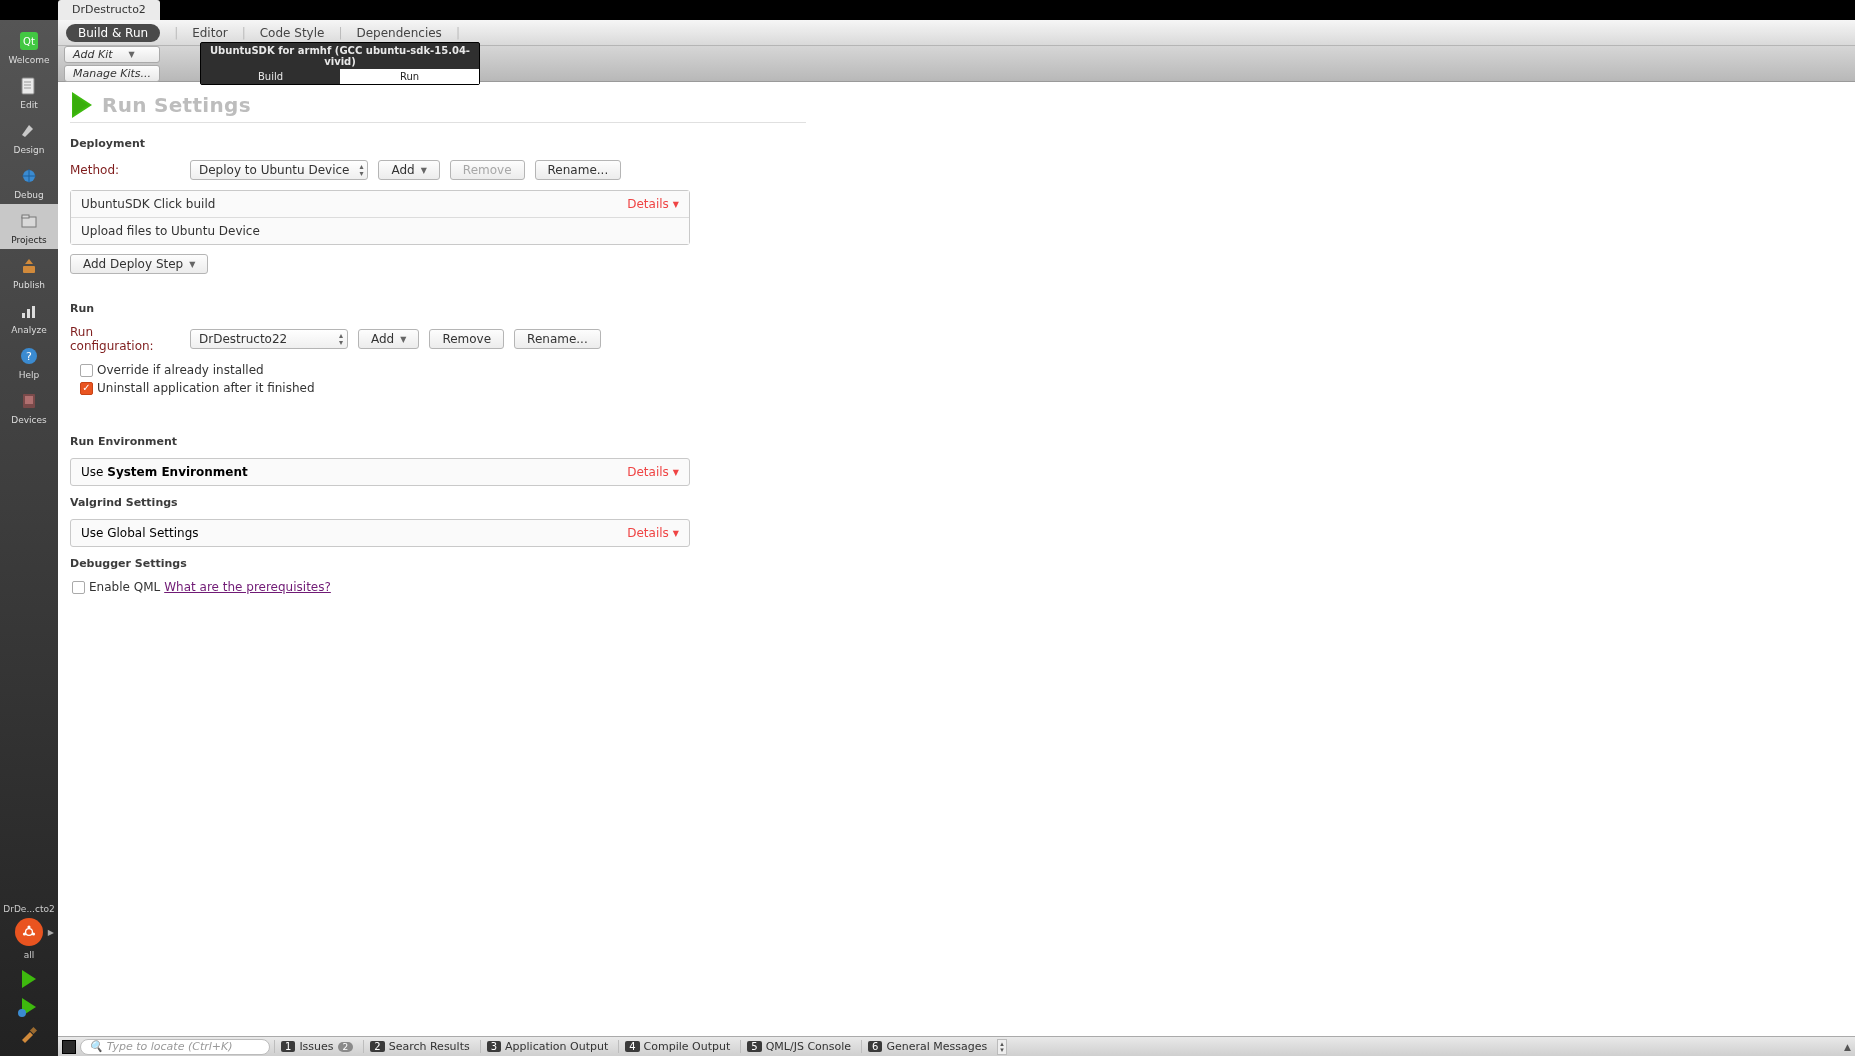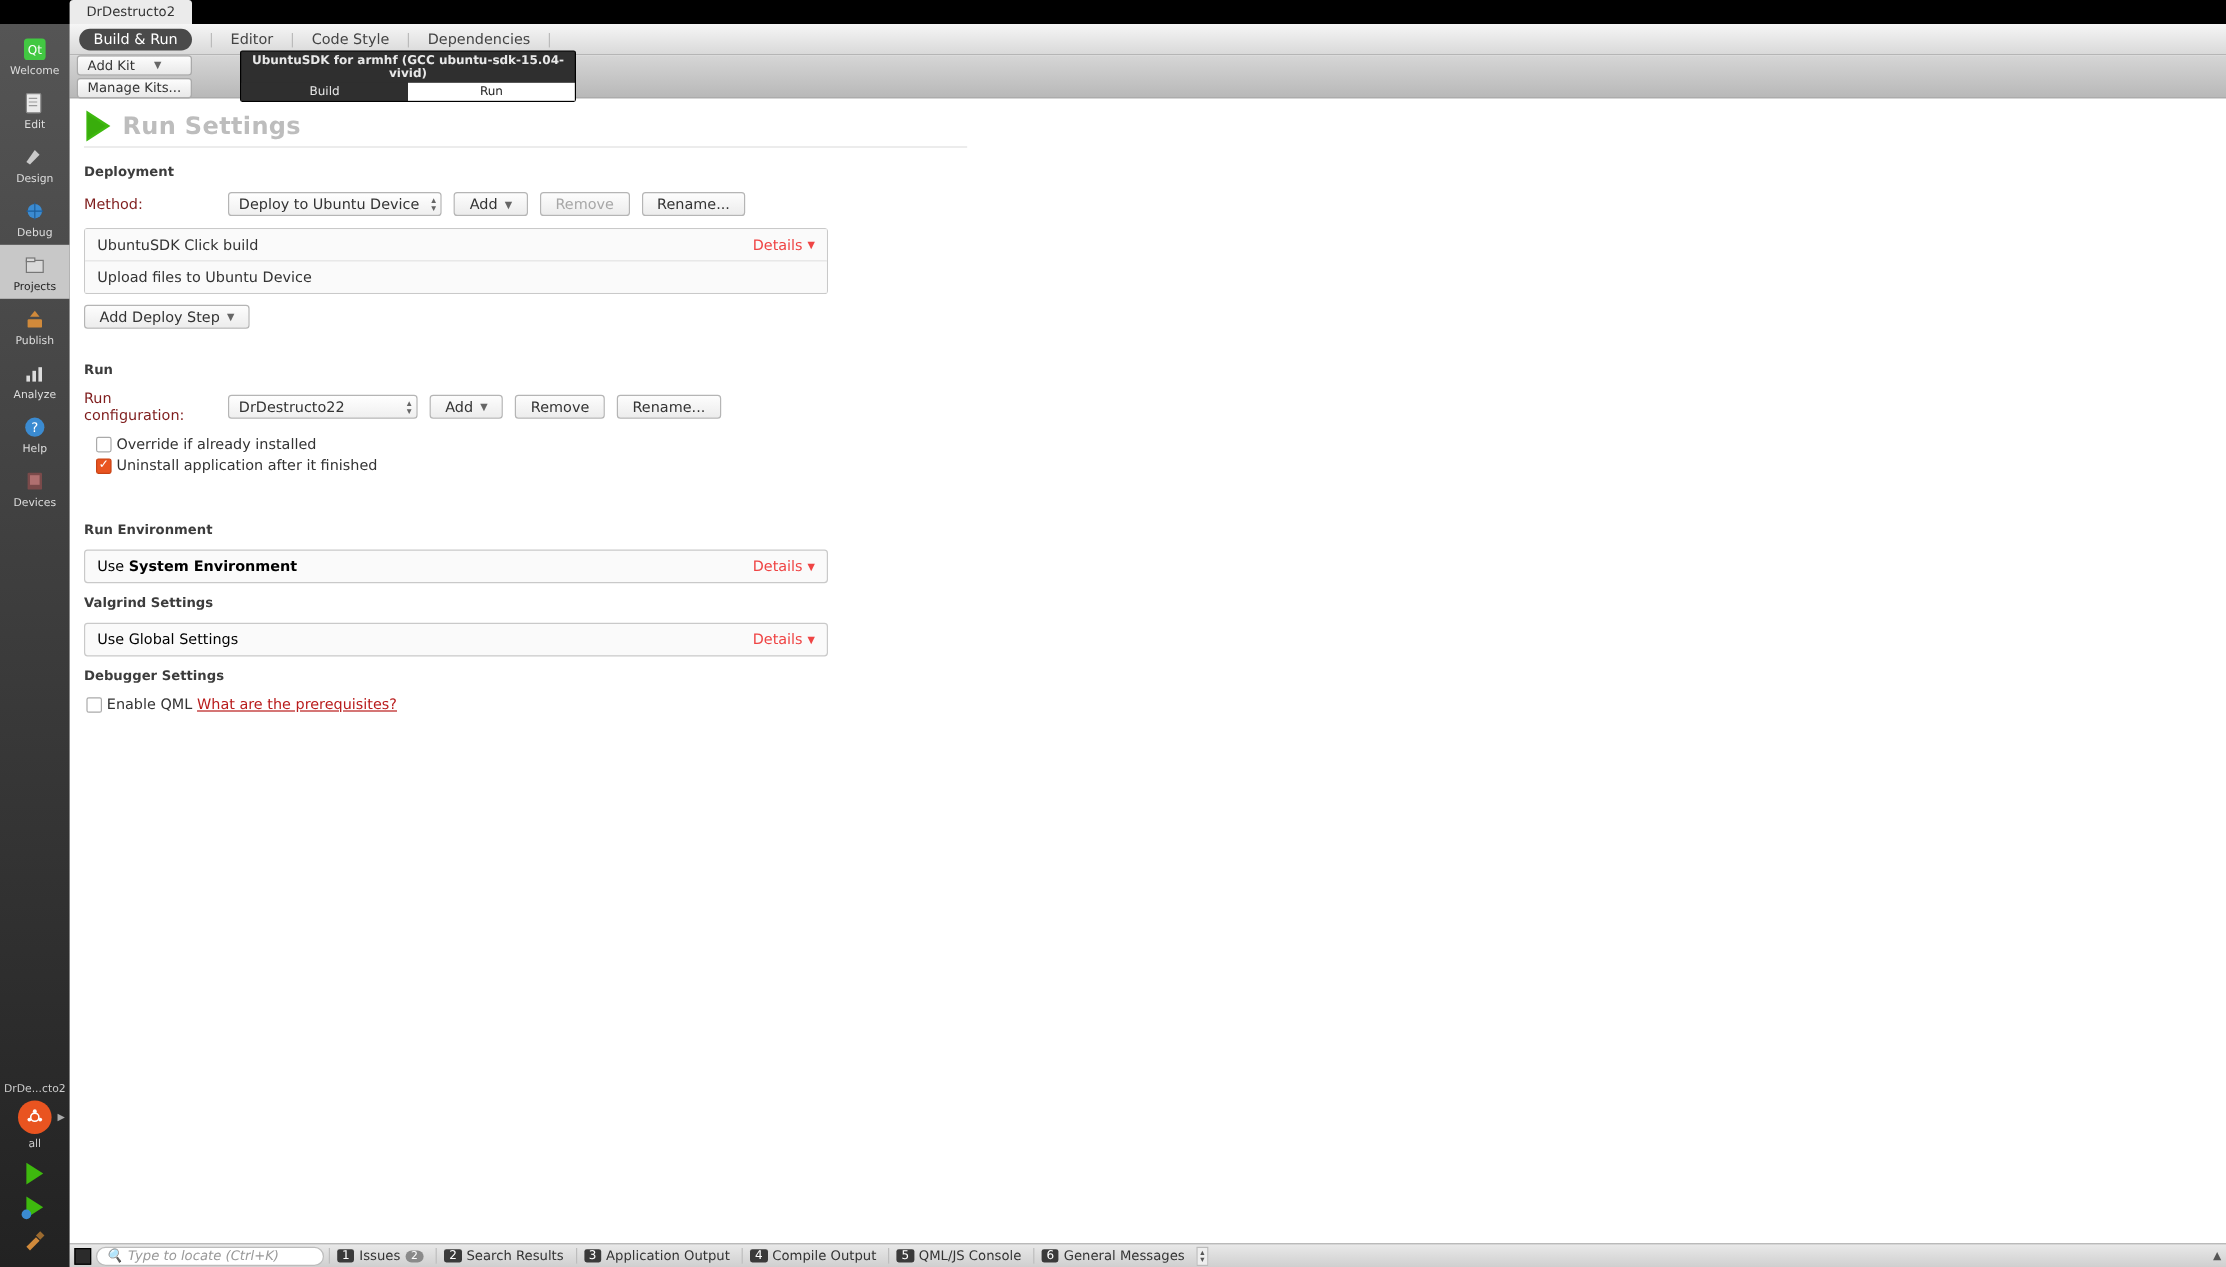--- a/index.html
+++ b/index.html
@@ -33,21 +33,21 @@
 
 
 .subtabs { height: 26px; background: linear-gradient(to bottom,#f6f6f6,#d9d9d9); border-bottom:1px solid #b5b5b5; display:flex; align-items:center; padding-left:8px; gap:0; font-size:12px; color:#444;}
 .subtabs .pill { background:#4a4a4a; color:#fff; border-radius:10px; padding:2px 12px; font-size:12px;}
 .subtabs .sep { color:#bbb; margin:0 14px;}
 .subtabs .st { cursor:pointer; }
 
 
 .kitsrow { height: 36px; background: linear-gradient(to bottom,#d6d6d6,#b8b8b8); border-bottom:1px solid #9a9a9a; display:flex; align-items:center; padding:4px 6px; gap:6px;}
 .kitsrow .kitsbtns{ display:flex; flex-direction:column; gap:2px;}
-.kitsrow .smbtn{ background:linear-gradient(#fdfdfd,#e8e8e8); border:1px solid #aaa; border-radius:3px; font-size:11px; padding:1px 8px; color:#333; cursor:pointer; display:flex; align-items:center; gap:16px;}
+.kitsrow .smbtn{ background:linear-gradient(#fdfdfd,#e8e8e8); border:1px solid #aaa; border-radius:3px; font-size:11px; padding:1px 8px; color:#333; cursor:pointer; display:flex; align-items:center; gap:16px;font-style:italic;}
 .kitsrow .smbtn .dd{ font-size:8px; color:#666;}
 .kitbox{ background:#2f2f2f; border:1px solid #000; border-radius:2px; display:flex; flex-direction:column; width:280px;}
 .kitbox .kittitle{ color:#e8e8e8; font-size:10px; font-weight:bold; padding:2px 6px; text-align:center;}
 .kitbox .kittabs{ display:flex; height:15px;}
 .kitbox .kittabs div{ flex:1; text-align:center; font-size:10px; display:flex; align-items:center; justify-content:center;}
 .kitbox .kittabs .kbuild{ background:#2f2f2f; color:#e8e8e8;}
 .kitbox .kittabs .krun{ background:#fff; color:#222;}
 
 
 .page { flex:1; display:flex; min-height:0;}
@@ -68,21 +68,21 @@
 .steps{ border:1px solid #c9c9c9; border-radius:3px; margin-bottom:8px; width:620px;}
 .steprow{ display:flex; align-items:center; justify-content:space-between; padding:6px 10px; font-size:12px; color:#333; border-bottom:1px solid #dcdcdc; background:#fafafa;}
 .steprow:last-child{ border-bottom:none;}
 .details{ font-size:12px; color:#ef4444; display:flex; align-items:center; gap:4px; cursor:pointer;}
 .details .dd{ font-size:8px;}
 .cbrow{ display:flex; align-items:center; gap:4px; font-size:12px; color:#333; margin:4px 0 4px 10px;}
 .cb{ width:13px; height:13px; border:1px solid #aaa; border-radius:2px; background:#fff; display:inline-flex; align-items:center; justify-content:center;}
 .cb.checked{ background:#e95420; border-color:#c84315;}
 .cb.checked::after{ content:"✓"; font-size:10px; color:#fff; line-height:10px;}
 .envrow{ border:1px solid #c9c9c9; border-radius:3px; width:620px; display:flex; align-items:center; justify-content:space-between; padding:6px 10px; font-size:12px; background:#fafafa; margin-bottom:10px;}
-a.link{ color:#b91c1c; text-decoration:underline; font-size:12px;}
+a.link{ color:#701a75; text-decoration:underline; font-size:12px;}
 
 
 .statusbar{ height:20px; background:linear-gradient(#e9e9e9,#cfcfcf); border-top:1px solid #aaa; display:flex; align-items:center; font-size:11px; color:#333; padding:0 4px; gap:4px;}
 .statusbar .sq{ width:14px; height:14px; background:#2b2b2b; border:1px solid #000;}
 .statusbar .loc{ display:flex; align-items:center; border:1px solid #bcbcbc; border-radius:9px; background:#fff; padding:0 8px; height:16px; width:190px; color:#999; font-style:italic; gap:4px;}
 .statusbar .num{ background:#3a3a3a; color:#fff; font-size:10px; padding:0 4px; border-radius:2px;}
 .statusbar .pane{ padding:0 6px; border-left:1px solid #bdbdbd; display:flex; align-items:center; gap:4px;}
 .badge{ background:#8a8a8a; color:#fff; border-radius:8px; font-size:9px; padding:0 5px;}
 .statusbar .spacer{ flex:1;}
 .statusbar .updn2{ display:flex; flex-direction:column; font-size:7px; line-height:6px; color:#555; border:1px solid #bbb; padding:1px 2px; background:#eee;}

